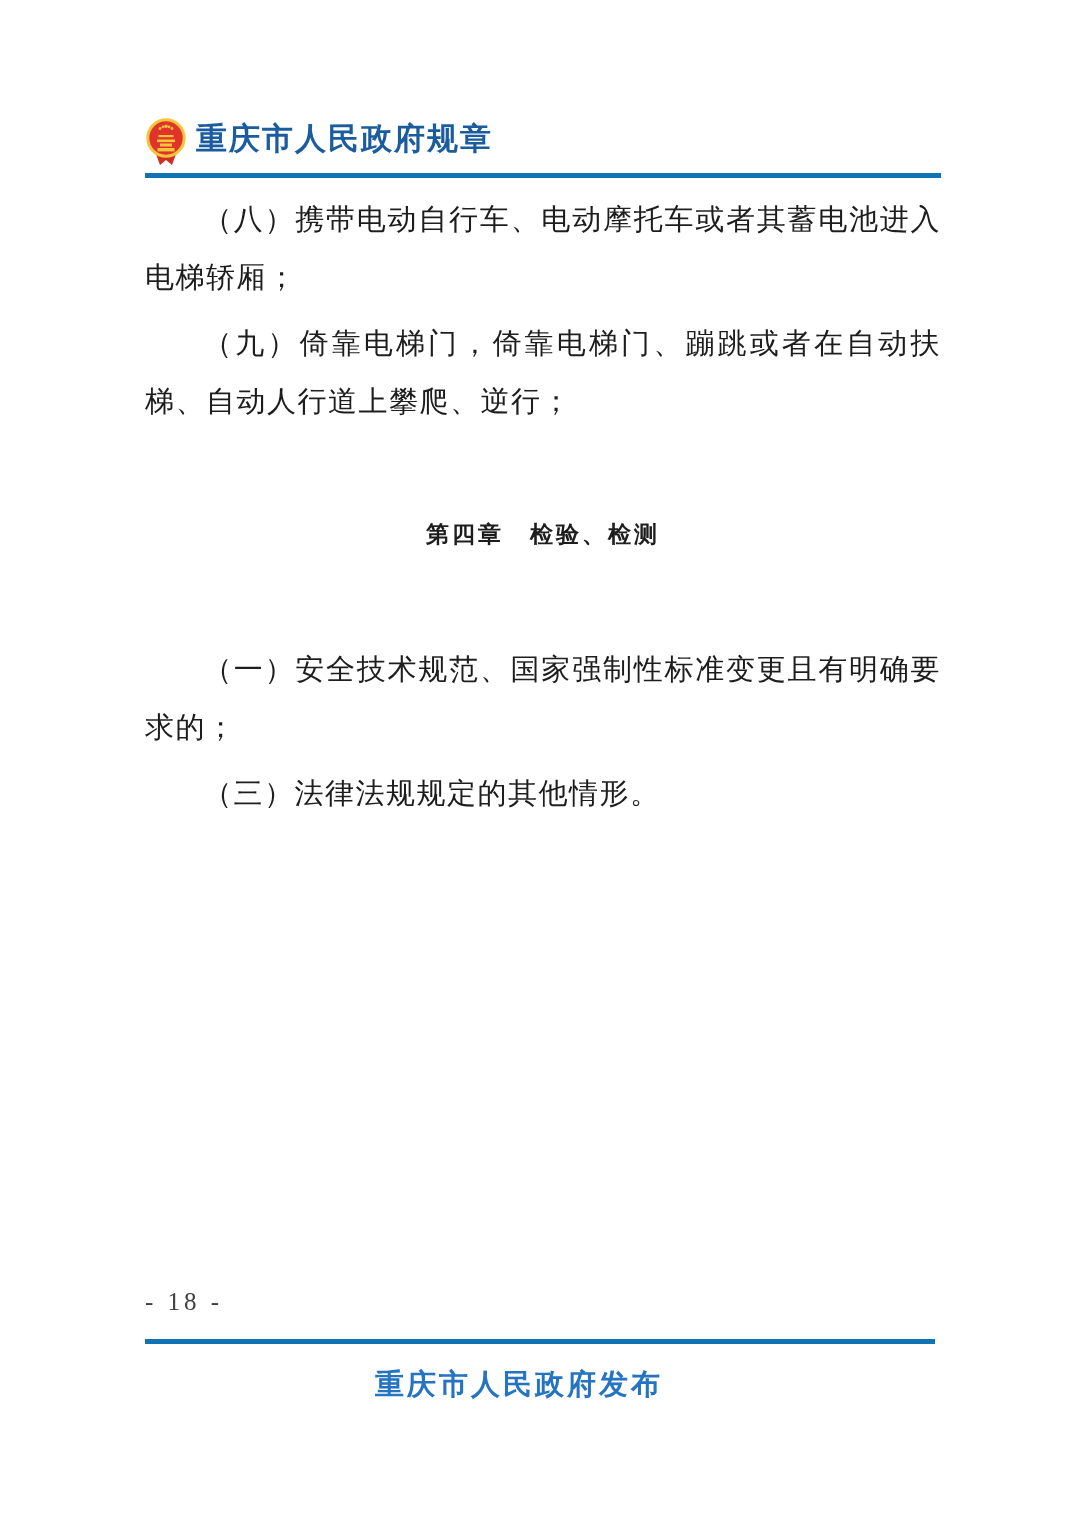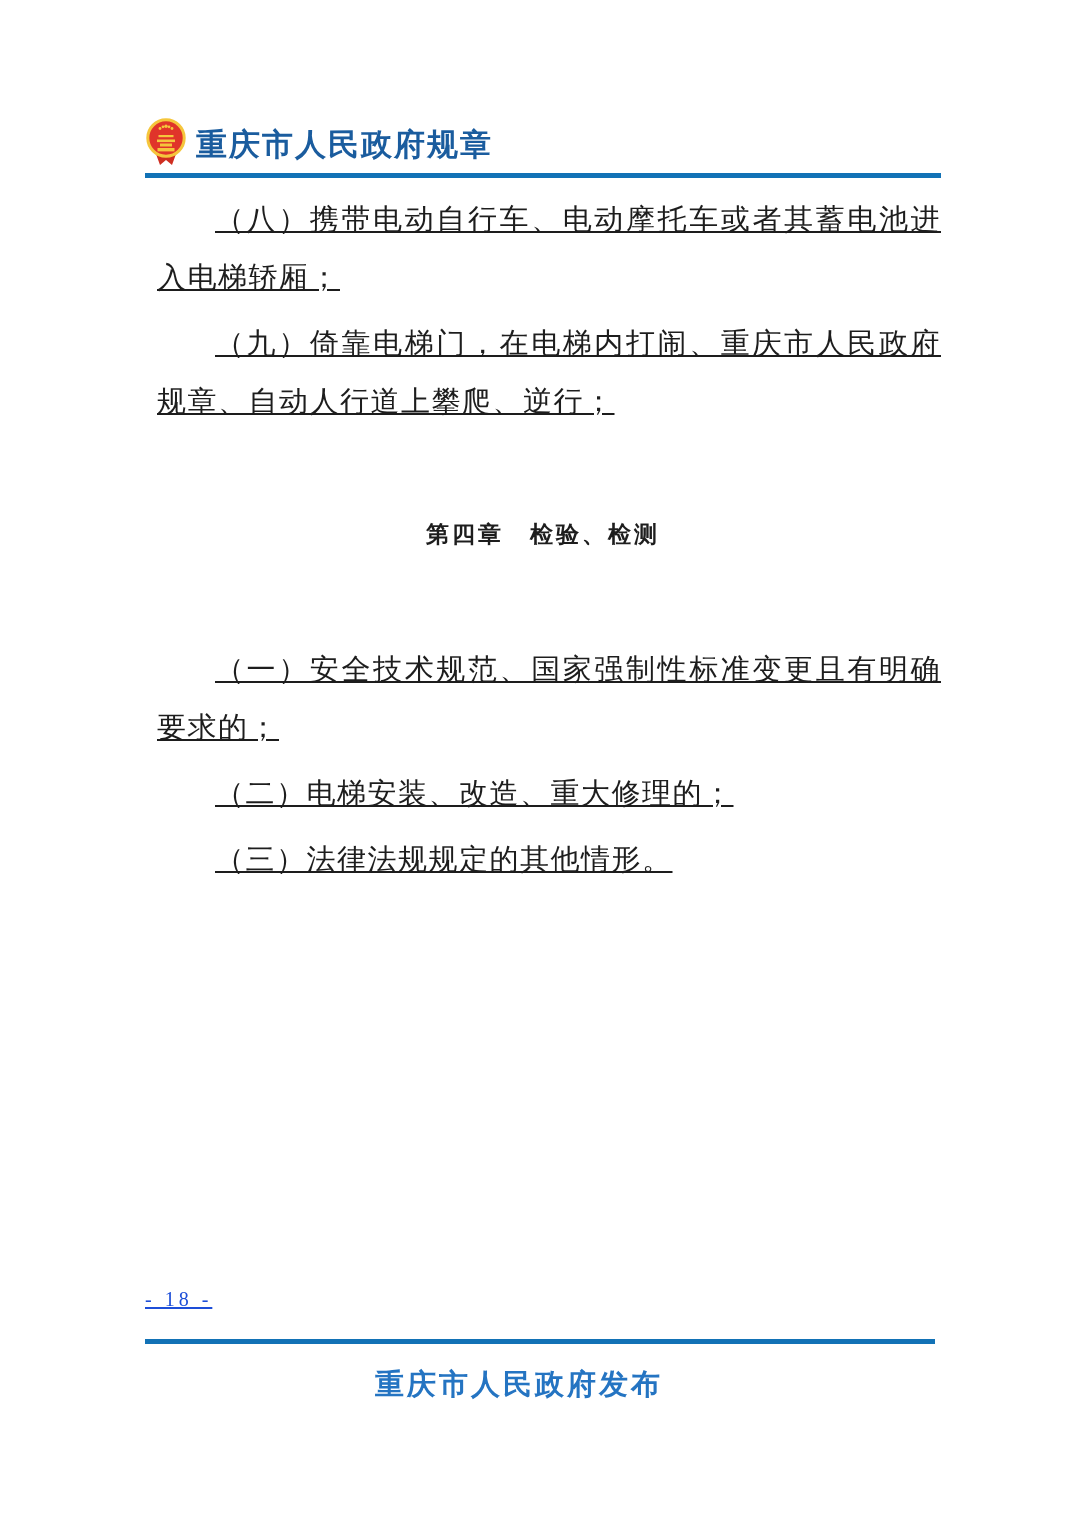--- a/index.html
+++ b/index.html
@@ -13,21 +13,21 @@
   }
   .content {
     position: absolute;
     left: 145px;
     top: 118px;
     width: 796px;
   }
   
   .header-row {
     display: flex;
-    align-items: flex-end;
+    align-items: flex-start;
     gap: 9px;
     height: 48px;
   }
   .emblem { width: 42px; height: 48px; display: inline-flex; flex: 0 0 auto; }
   .header-title {
     font-size: 31px;
     font-weight: bold;
     color: #1a5c9e;
     letter-spacing: 2px;
     white-space: nowrap;
@@ -39,24 +39,23 @@
   }
   
   .doc-body {
     margin-top: 12px;
     font-size: 29px;
     line-height: 58px;
     color: #1d1d1d;
     text-align: justify;
   }
   .para {
-    margin: 0 0 8px 12px;
+    margin: 0 0 8px 0;
     text-indent: 2em;
     letter-spacing: 1.5px;
-    text-decoration: underline;
   }
   .article-lead {
     font-weight: bold;
     font-family: "Liberation Sans", "DejaVu Sans", sans-serif;
     letter-spacing: 2px;
   }
   .chapter {
     font-family: "Liberation Sans", "DejaVu Sans", sans-serif;
     font-size: 23px;
     font-weight: bold;
@@ -64,24 +63,23 @@
     text-align: center;
     letter-spacing: 3px;
     margin: 84px 0 86px 0;
     line-height: 40px;
   }
   
   .page-number {
     position: absolute;
     left: 145px;
     top: 1288px;
-    font-size: 20px;
-    color: #1d4ed8;
+    font-size: 25px;
+    color: #404040;
     letter-spacing: 4px;
-    text-decoration: underline;
   }
   .footer-rule {
     position: absolute;
     left: 145px;
     top: 1339px;
     width: 790px;
     height: 5px;
     background: #1272b6;
   }
   .publisher {
@@ -120,27 +118,26 @@
             <rect x="12.5" y="30" width="17" height="3.4" fill="#f5c63c"></rect>
           </svg>
         </span>
         <span class="header-title">重庆市人民政府规章</span>
       </div>
       <div class="header-rule"></div>
     </header>
 
     <main class="doc-body">
       <p class="para">（八）携带电动自行车、电动摩托车或者其蓄电池进入电梯轿厢；</p>
-      <p class="para">（九）倚靠电梯门，在电梯内打闹、重庆市人民政府规章、自动人行道上攀爬、逆行；</p>
+      <p class="para">（九）倚靠电梯门，倚靠电梯门、蹦跳或者在自动扶梯、自动人行道上攀爬、逆行；</p>
 
       <h2 class="chapter">第四章　检验、检测</h2>
 
 
       <p class="para">（一）安全技术规范、国家强制性标准变更且有明确要求的；</p>
-      <p class="para">（二）电梯安装、改造、重大修理的；</p>
       <p class="para">（三）法律法规规定的其他情形。</p>
     </main>
 
   </div>
 
   <div class="page-number">- 18 -</div>
   <div class="footer-rule"></div>
   <div class="publisher">重庆市人民政府发布</div>
 </div>
 

